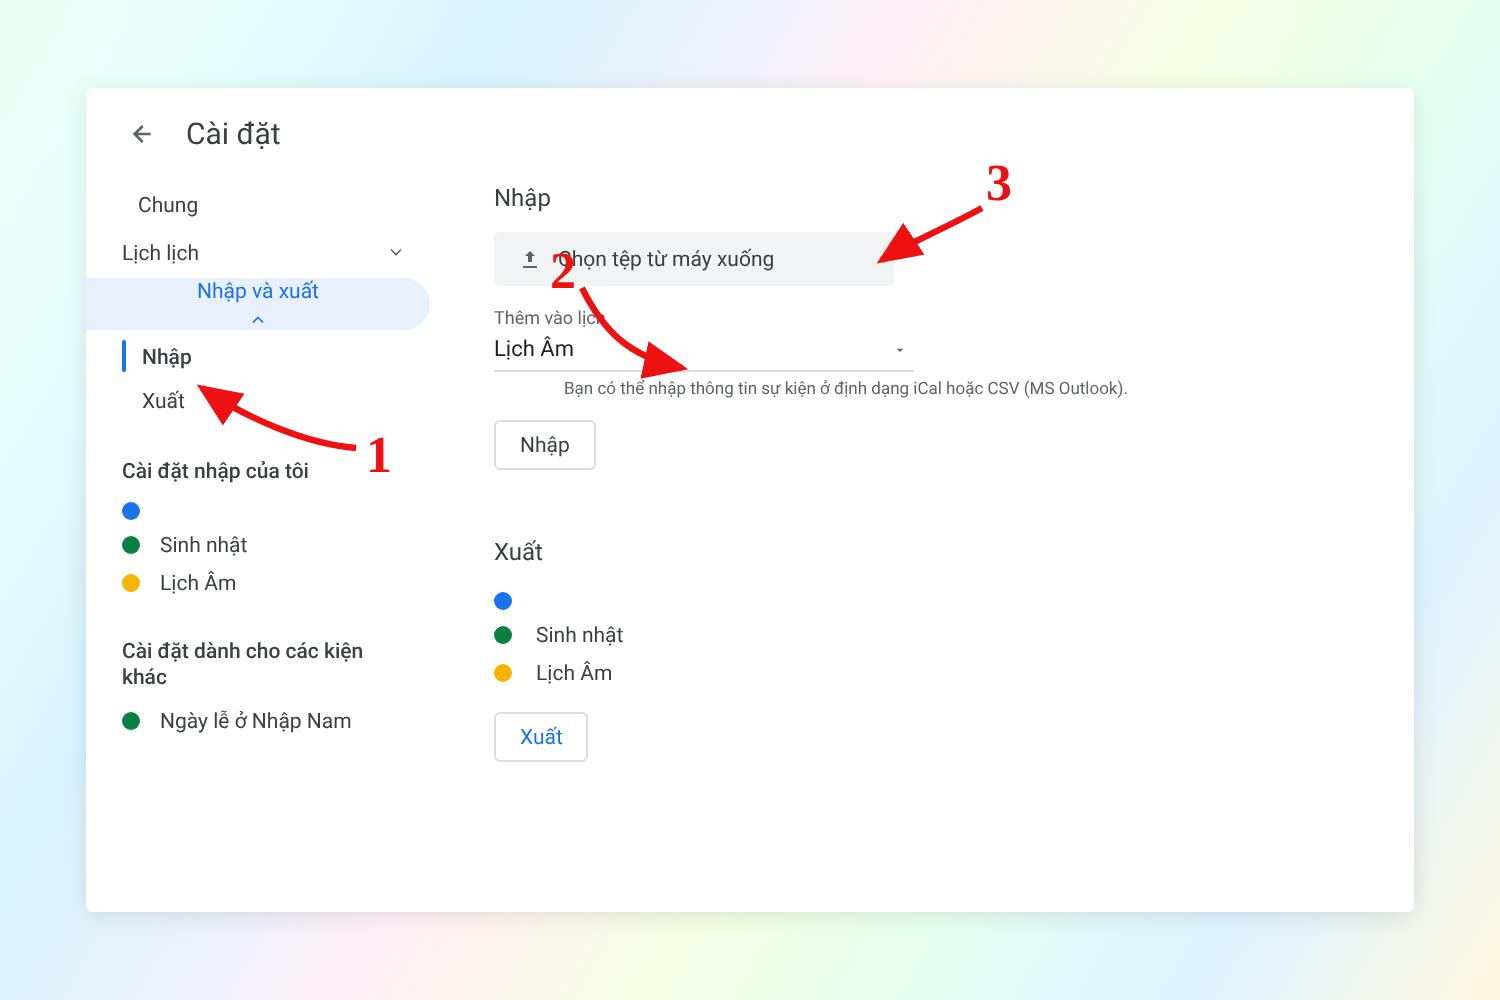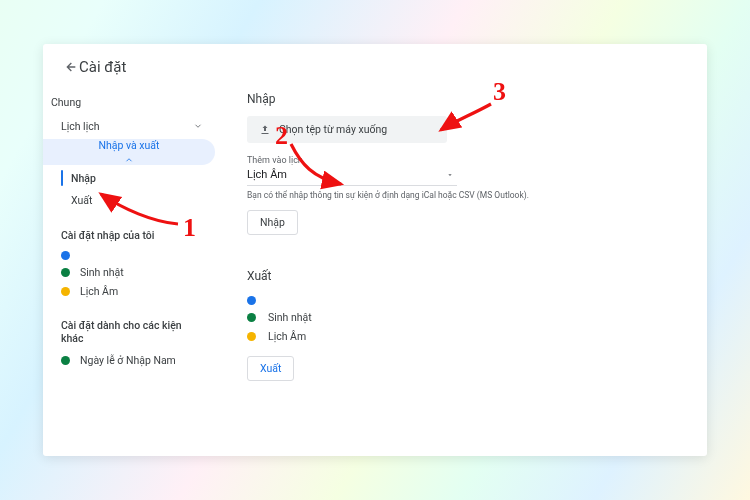--- a/index.html
+++ b/index.html
@@ -10,28 +10,28 @@
       #f5ffe2 60%, #e3fff2 72%, #def2ff 85%, #fff8e0 100%);
     display: flex; align-items: center; justify-content: center;
   }
   .card {
     width: 664px; height: 412px; background: #fff; border-radius: 3px;
     box-shadow: 0 2px 12px rgba(0,0,0,0.10);
     display: flex; flex-direction: column;
     position: relative;
   }
   .header {
-    display: flex; align-items: center; 
+    display: flex; align-items: center; gap: 14px;
     padding: 14px 18px 10px 18px;
   }
   .back-btn { width: 18px; height: 18px; display:flex; align-items:center; justify-content:center; cursor:pointer; color:#5f6368;}
   .title { font-size: 15px; color: #3c4043; font-weight: 400; }
   .body { flex:1; display:flex; overflow:hidden; }
   .sidebar { width: 178px; padding: 4px 0 0 0; font-size: 11px; color:#3c4043; }
-  .side-section { padding: 0 8px; }
+  .side-section { padding: 0 26px; }
   .side-label { font-size: 10.5px; color:#3c4043; margin-top: 6px; margin-bottom: 4px; }
   .side-row {
     display:flex; align-items:center; justify-content:space-between;
     height: 26px; padding: 0 18px 0 18px; cursor:pointer; font-size:10.5px; color:#3c4043;
   }
   .side-row.active {
     background:#e8f0fe; color:#1a73e8; border-top-right-radius:14px; border-bottom-right-radius:14px;
     margin-right:6px;
     flex-direction:column;
   }
@@ -57,21 +57,21 @@
     cursor:pointer; min-width: 200px;
   }
   .file-btn svg { flex:0 0 12px; }
   .field-block { margin-top:12px; }
   .field-label { font-size:9px; color:#5f6368; margin-bottom:1px; }
   .select-row {
     display:flex; align-items:center; justify-content:space-between;
     width: 210px; border-bottom:1px solid #dadce0; padding: 2px 2px 4px 0;
     font-size:11px; color:#202124; cursor:pointer;
   }
-  .helper { font-size:8.5px; color:#5f6368; margin-top:4px; }
+  .helper { font-size:8.5px; color:#5f6368; margin-top:4px;margin-left:35px; }
   .small-btn {
     display:inline-flex; align-items:center; justify-content:center;
     border:1px solid #dadce0; border-radius:3px; padding:5px 12px;
     font-size:10.5px; color:#3c4043; background:#fff; margin-top:10px; cursor:pointer;
   }
   .small-btn.primary { color:#1a73e8; }
   .sec-gap { height: 34px; }
   .export-cal { display:flex; align-items:center; gap:12px; padding:3px 0; font-size:10.5px;}
 
   

